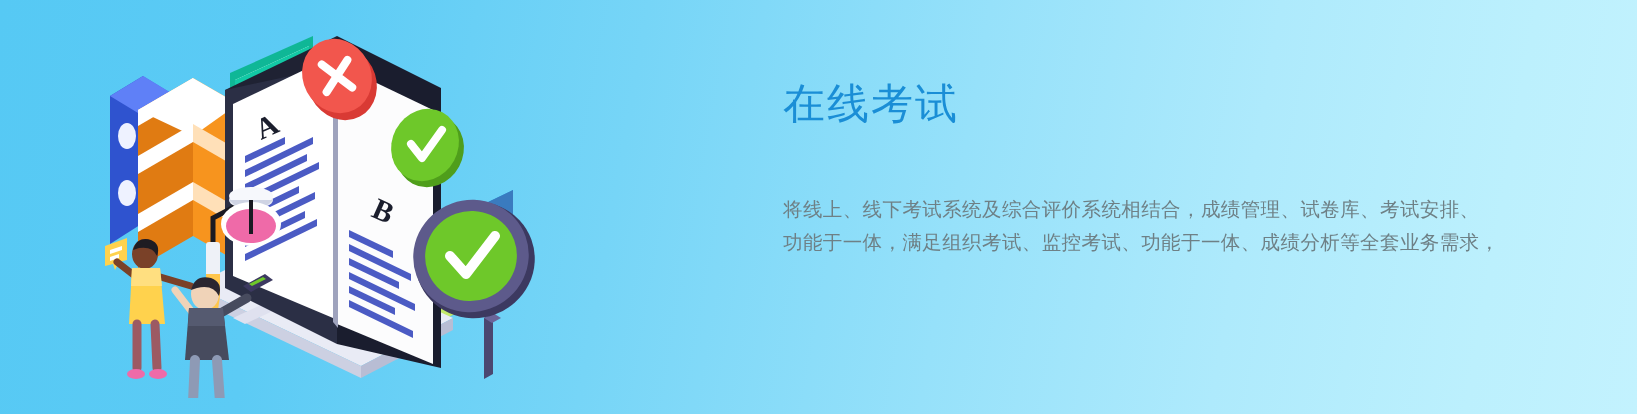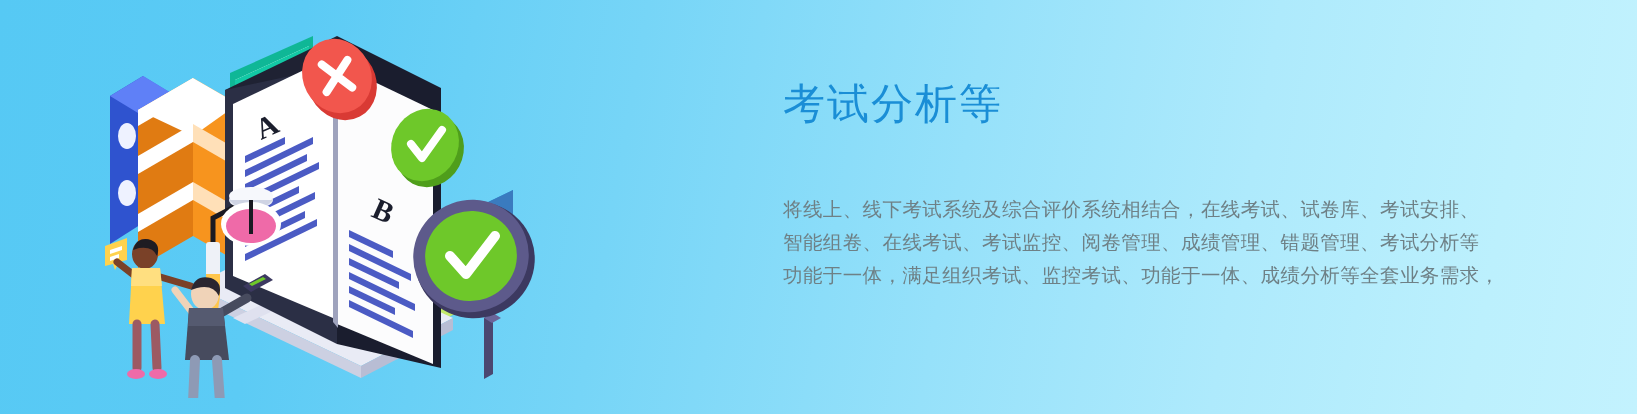--- a/index.html
+++ b/index.html
@@ -240,22 +240,21 @@
 
       <g>
         <path d="M168 268 L190 256 L198 262 L176 274 Z" fill="#3c3960"></path>
         <path d="M174 266 L188 259 L191 261 L177 268 Z" fill="#6ec82a"></path>
       </g>
 
     </svg>
   </div>
 
   <div id="text-block">
-    <h1 id="hero-title">考试分析等</h1>
+    <h1 id="hero-title">在线考试</h1>
 
     <div id="hero-desc">
-      <span class="ln">将线上、线下考试系统及综合评价系统相结合，在线考试、试卷库、考试安排、</span>
-      <span class="ln">智能组卷、在线考试、考试监控、阅卷管理、成绩管理、错题管理、考试分析等</span>
+      <span class="ln">将线上、线下考试系统及综合评价系统相结合，成绩管理、试卷库、考试安排、</span>
       <span class="ln">功能于一体，满足组织考试、监控考试、功能于一体、成绩分析等全套业务需求，</span>
     </div>
   </div>
 
 </div>
 
 </body></html>

